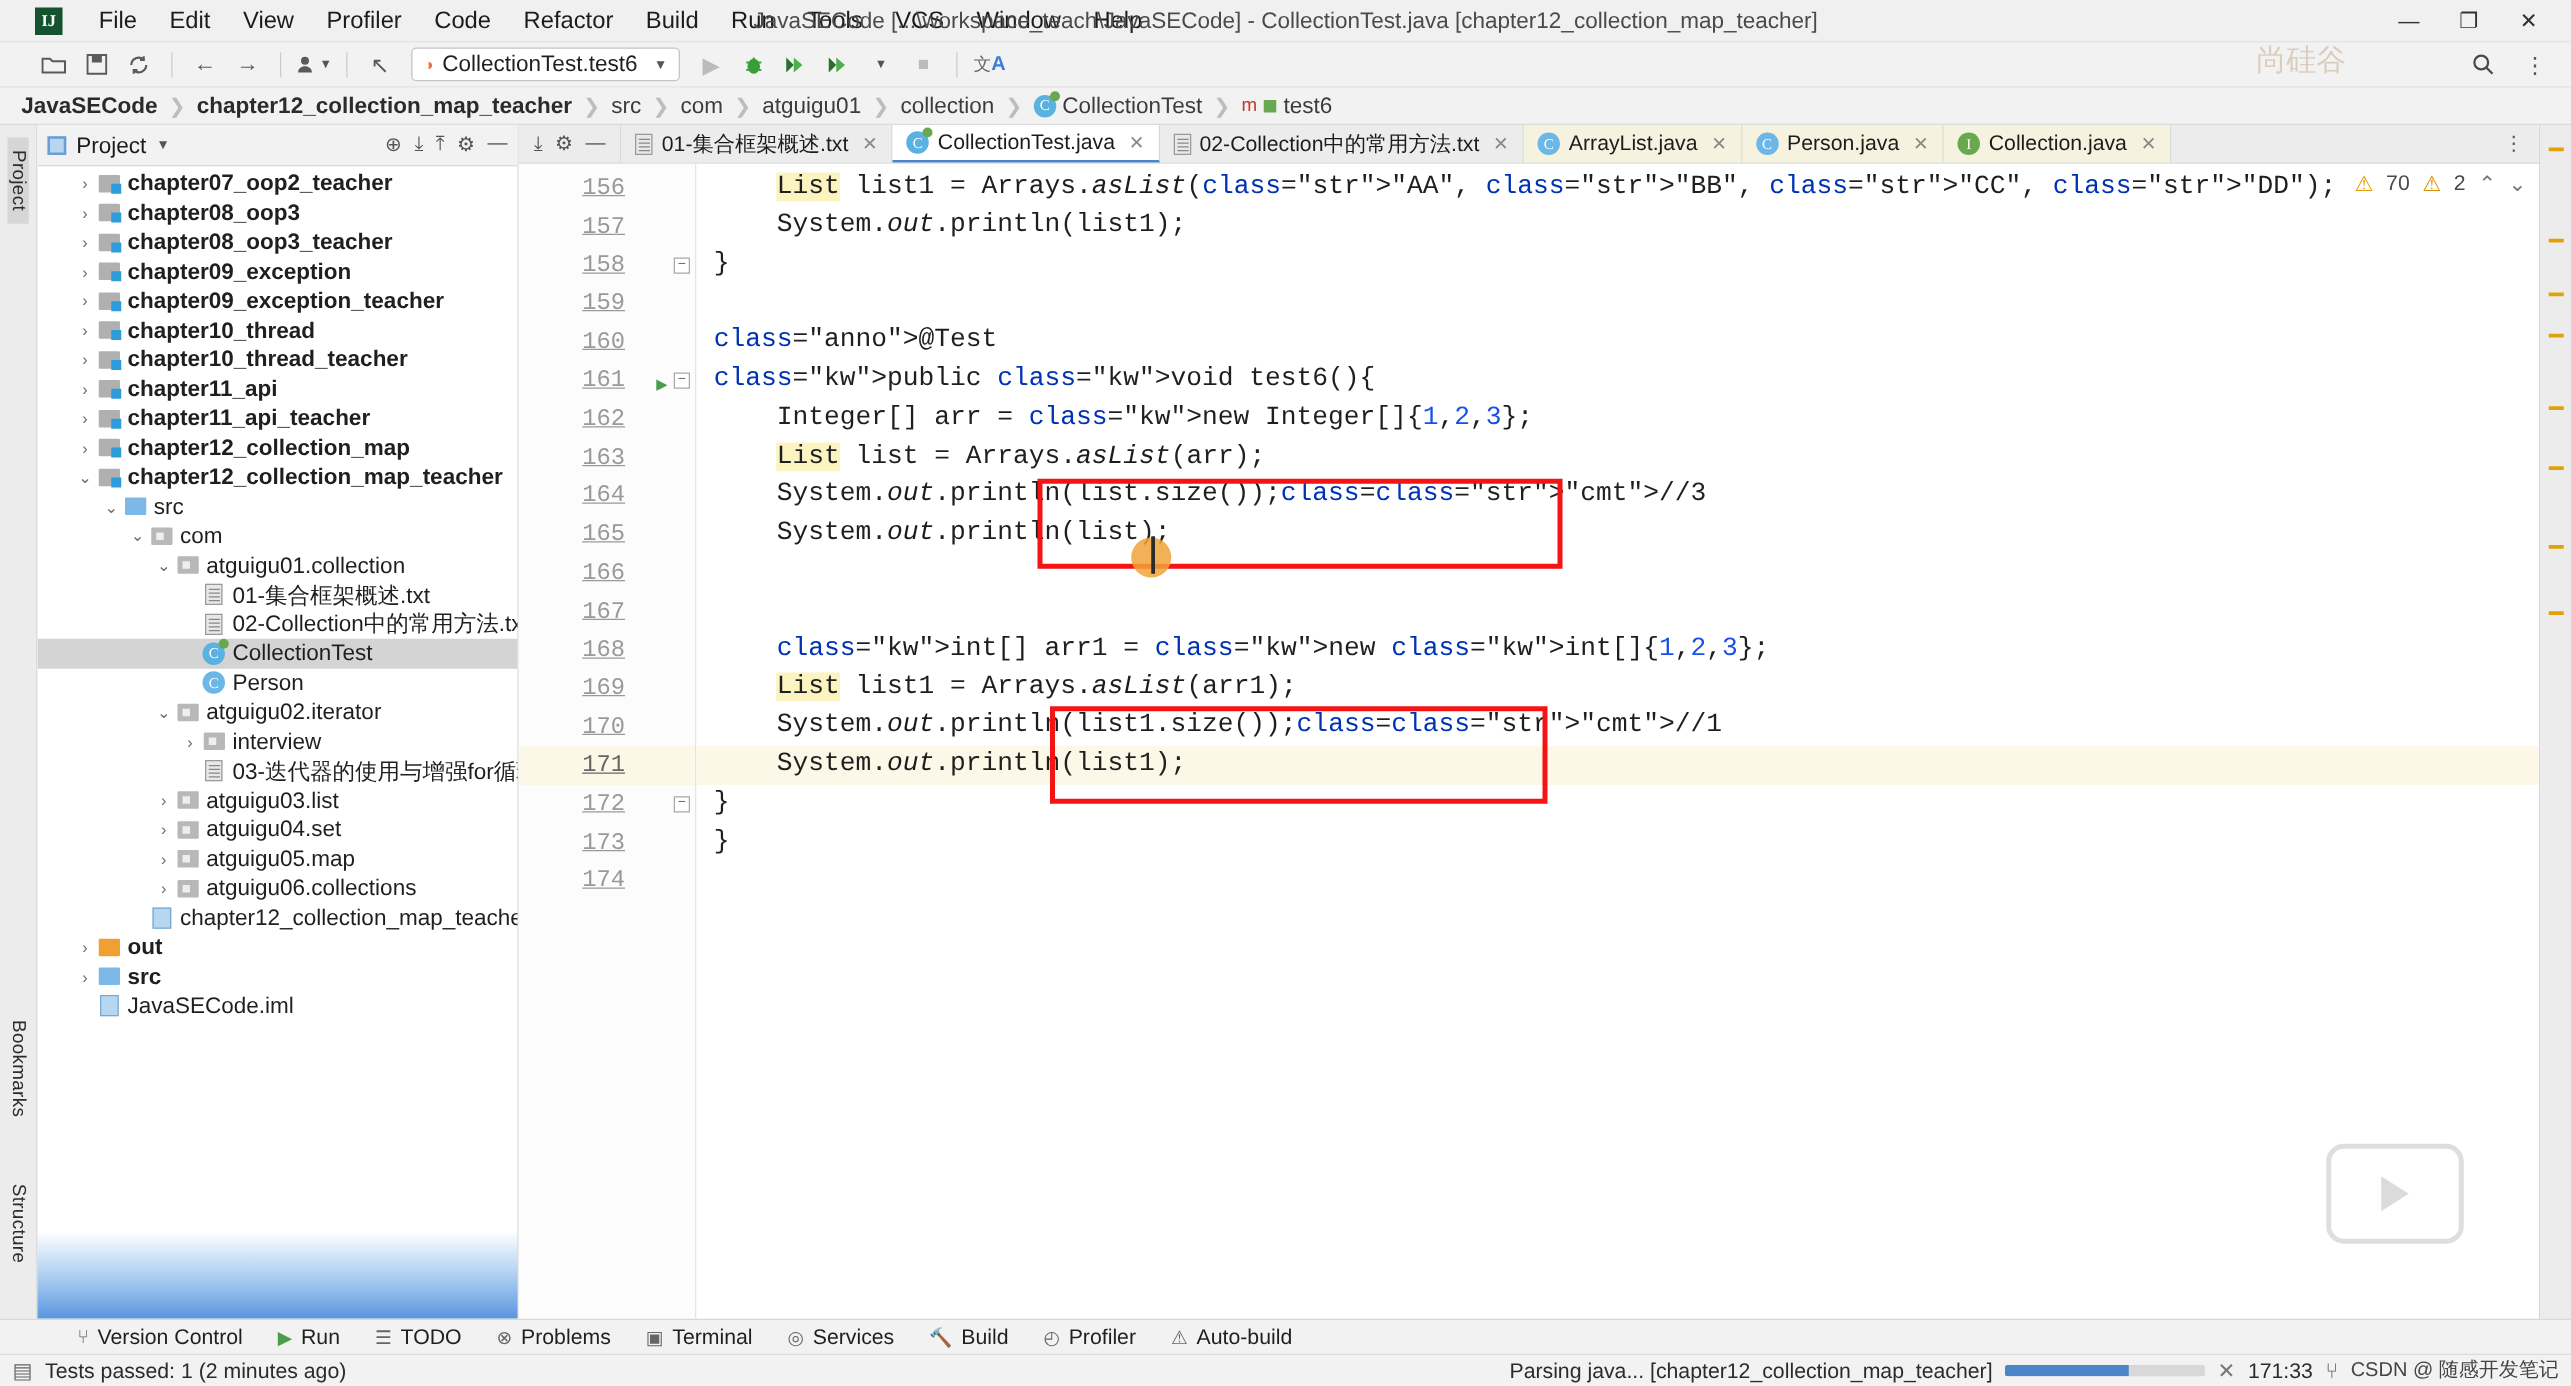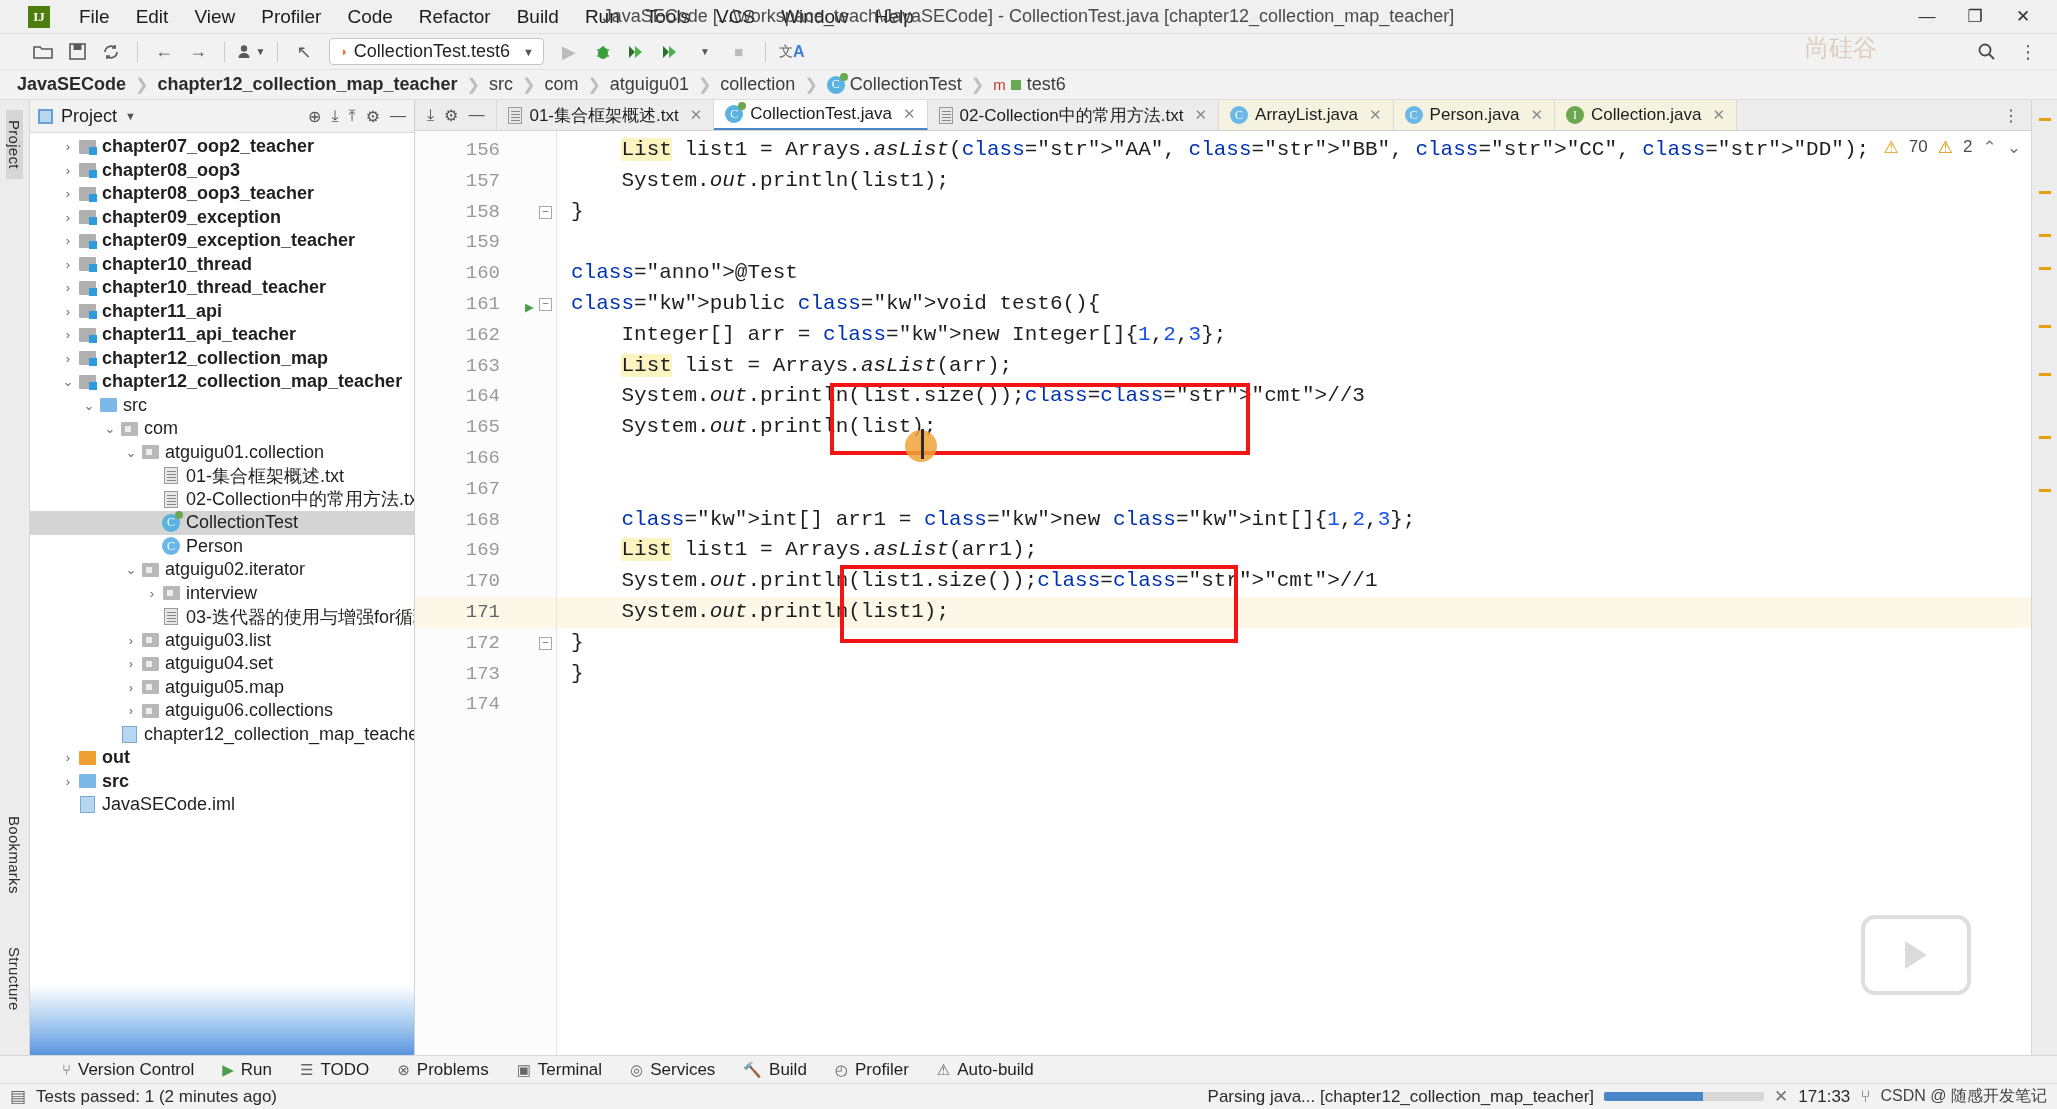--- a/index.html
+++ b/index.html
@@ -13,21 +13,21 @@
     overflow:hidden;
     position:relative;
   }
   
   .titlebar {
     height:34px; background:#f0f0f0; display:flex; align-items:center;
     border-bottom:1px solid #e0e0e0; position:relative;
   }
   .ij-logo {
     width:22px; height:22px; margin-left:28px; margin-right:16px;
-    background:#4d7c0f; color:#fff; font-size:13px; font-weight:bold;
+    background:#14532d; color:#fff; font-size:13px; font-weight:bold;
     display:flex; align-items:center; justify-content:center;
     font-family:"Liberation Serif", serif;
   }
   .menu { display:flex; align-items:center; gap:0px; }
   .menu-item {
     padding:4px 13px; font-size:19px; color:#1c1c1c; cursor:default;
     white-space:nowrap;
   }
   .win-title {
     position:absolute; left:0; right:0; text-align:center;
@@ -152,21 +152,21 @@
   .tab.active { background:#fff; border-bottom:2px solid #4a86c8; }
   .tab.tint { background:#f5f2e0; }
   .tab .x { color:#8a8a8a; font-size:15px; margin-left:4px; }
 
   .code-area { flex:1; display:flex; position:relative; overflow:hidden; background:#fff; }
   .gutter {
     width:142px; flex:none; background:#fcfcfc; border-right:1px solid #e4e4e4;
     position:relative; font-family:"Liberation Mono", monospace; font-size:19px;
     color:#999; text-align:right; padding-top:4px;
   }
-  .gline { height:30.8px; line-height:30.8px; padding-right:56px; position:relative; }
+  .gline { height:30.8px; line-height:30.8px; padding-right:56px; position:relative;text-decoration:underline; }
   .gline.cur { background:#fcf7e6; color:#666; }
   .gmark { position:absolute; right:22px; top:5px; font-size:15px; }
   .fold {
     position:absolute; right:4px; top:9px; width:13px; height:13px;
     border:1px solid #a8a8a8; background:#fff; color:#666; font-size:11px;
     line-height:11px; text-align:center;
   }
   .code {
     flex:1; position:relative; font-family:"Liberation Mono", monospace;
     font-size:21px; padding-top:4px; overflow:hidden; white-space:pre;

